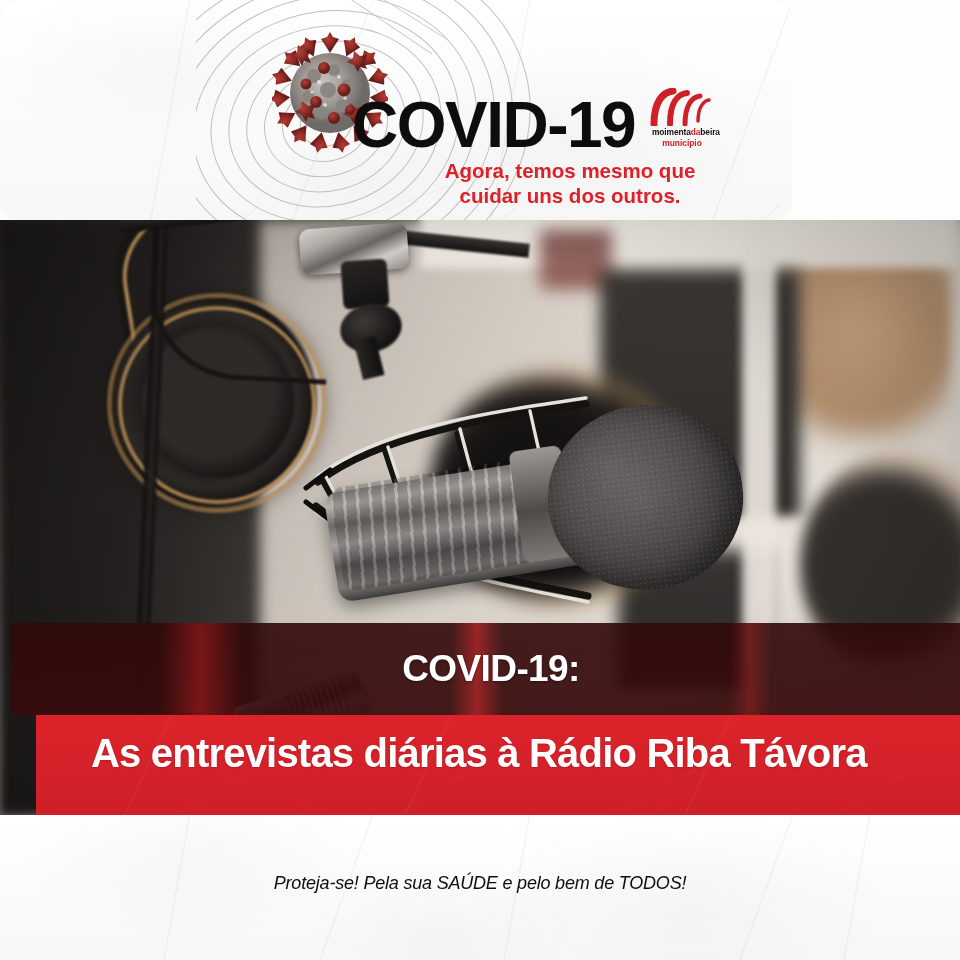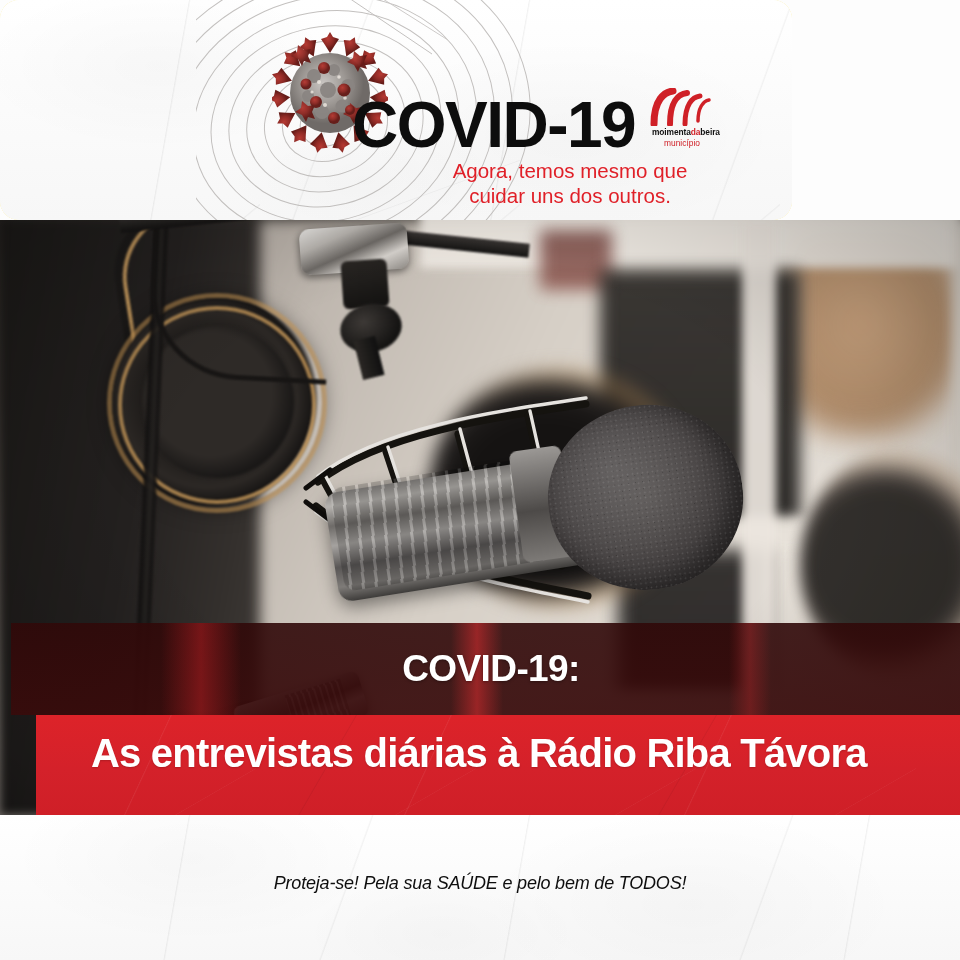--- a/index.html
+++ b/index.html
@@ -58,37 +58,37 @@
     position:absolute; left:272px; top:32px; width:116px; height:122px;
   }
   .covid-title{
     position:absolute; left:352px; top:93px;
     font-size:64px; font-weight:700; letter-spacing:-1.5px;
     color:#0d0d0d; line-height:1;
     font-family:"Liberation Sans", sans-serif;
   }
   .tagline{
     position:absolute; left:440px; top:158px; width:260px;
-    font-size:20.5px; font-weight:400; line-height:1.22;
+    font-size:20.5px; font-weight:700; line-height:1.22;
     color:#e02028; text-align:center;
     font-family:"Liberation Sans", sans-serif;
   }
   
   .muni{ position:absolute; left:636px; top:88px; width:92px; height:62px; }
   .muni-mark{ position:absolute; left:12px; top:0; width:64px; height:38px; }
   .muni-name{
     position:absolute; left:16px; top:39px; width:92px;
     font-size:8.4px; font-weight:700;
     letter-spacing:-0.1px; color:#111; line-height:1.22;
     font-family:"Liberation Sans", sans-serif; white-space:nowrap;
   }
   .muni-name .light{ color:#d02027; font-weight:700; }
   .muni-sub{
     position:absolute; left:0; top:50px; width:92px;
-    text-align:center; font-size:8.4px; font-weight:400;
+    text-align:center; font-size:8.4px; font-weight:700;
     color:#d02027; line-height:1.2;
     font-family:"Liberation Sans", sans-serif;
   }
 
   
   .photo{
     position:absolute; left:0; top:220px; width:960px; height:595px;
     overflow:hidden;
     background:
       radial-gradient(ellipse 300px 260px at 86% 36%, rgba(196,150,110,0.55), transparent 62%),

